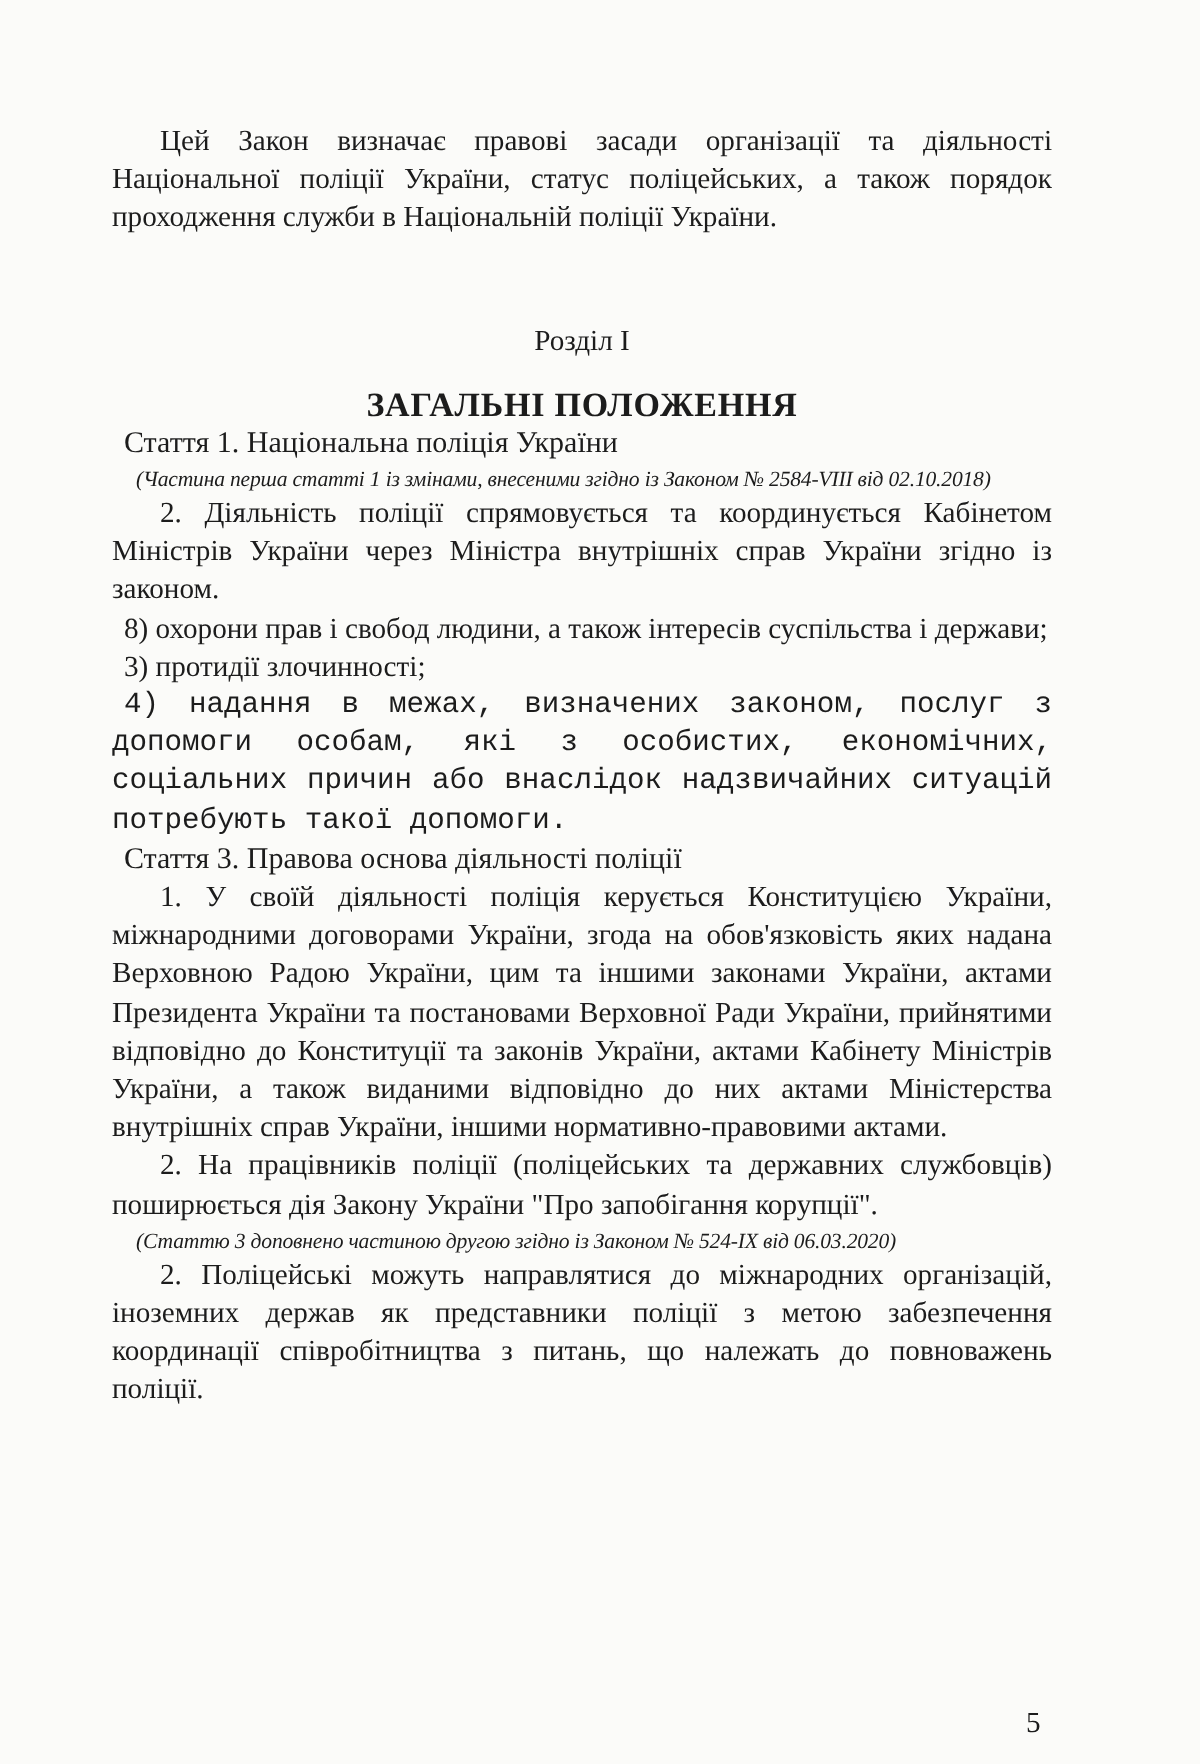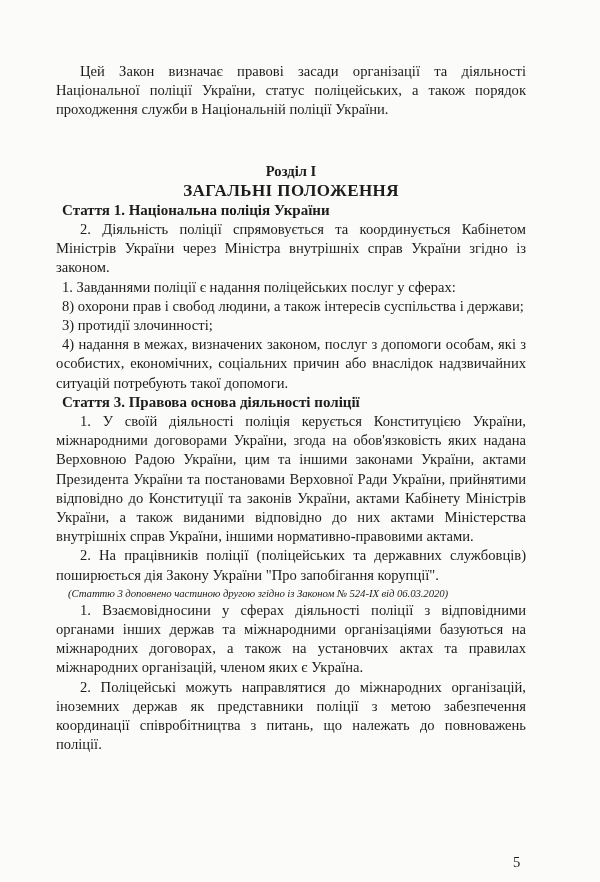--- a/index.html
+++ b/index.html
@@ -10,48 +10,47 @@
       color: #1c1c1c;
       position: relative;
     }
     .page {
       position: absolute; left: 56px; top: 62px; width: 470px;
       font-size: 14.6px; line-height: 19.2px;
     }
     p { margin: 0; text-align: justify; }
     .ind { text-indent: 24px; }
     .intro { margin-bottom: 42px; font-family: Liberation Serif, serif; }
-    .sec-title { text-align: center; font-weight: bold; font-size: 14.6px; margin-top: 8px; }
-    .sec-heading { text-align: center; font-weight: bold; font-size: 17px; letter-spacing: 0.4px; line-height: 20px; }
-    .art { font-weight: bold; text-indent: 6px; font-size: 15px; }
+    .sec-title { text-align: center; font-weight: normal; font-size: 14.6px; margin-top: 8px; }
+    .sec-heading { text-align: center; font-weight: bold; font-size: 17px; letter-spacing: 0.4px; line-height: 20px; margin-top: 12px; }
+    .art { font-weight: normal; text-indent: 6px; font-size: 15px; }
     .note { font-style: italic; font-size: 10.8px; line-height: 16px; text-indent: 12px; text-align: left; letter-spacing: -0.1px; }
     .li { text-indent: 6px; text-align: left; }
-    .li.wrap { text-align: justify; }
+    .li.wrap { text-align: justify; font-family: Liberation Mono, monospace; }
     .page-num { position: absolute; left: 513px; top: 854px; font-size: 14.6px; font-family: "Liberation Serif", serif; }
   </style>
 </head>
 <body>
 
 <div class="page">
   <p class="ind intro">Цей Закон визначає правові засади організації та діяльності Національної поліції України, статус поліцейських, а також порядок проходження служби в Національній поліції України.</p>
 
   <div class="sec-title">Розділ I</div>
   <div class="sec-heading">ЗАГАЛЬНІ ПОЛОЖЕННЯ</div>
 
   <div class="art">Стаття 1. Національна поліція України</div>
+  <p class="note">(Частина перша статті 1 із змінами, внесеними згідно із Законом № 2584-VIII від 02.10.2018)</p>
   <p class="ind">2. Діяльність поліції спрямовується та координується Кабінетом Міністрів України через Міністра внутрішніх справ України згідно із законом.</p>
 
-  <p class="li">1. Завданнями поліції є надання поліцейських послуг у сферах:</p>
   <p class="li">8) охорони прав і свобод людини, а також інтересів суспільства і держави;</p>
   <p class="li">3) протидії злочинності;</p>
   <p class="li wrap">4) надання в межах, визначених законом, послуг з допомоги особам, які з особистих, економічних, соціальних причин або внаслідок надзвичайних ситуацій потребують такої допомоги.</p>
 
   <div class="art">Стаття 3. Правова основа діяльності поліції</div>
   <p class="ind">1. У своїй діяльності поліція керується Конституцією України, міжнародними договорами України, згода на обов'язковість яких надана Верховною Радою України, цим та іншими законами України, актами Президента України та постановами Верховної Ради України, прийнятими відповідно до Конституції та законів України, актами Кабінету Міністрів України, а також виданими відповідно до них актами Міністерства внутрішніх справ України, іншими нормативно-правовими актами.</p>
   <p class="ind">2. На працівників поліції (поліцейських та державних службовців) поширюється дія Закону України "Про запобігання корупції".</p>
   <p class="note">(Статтю 3 доповнено частиною другою згідно із Законом № 524-IX від 06.03.2020)</p>
 
-  <p class="ind">1. Взаємовідносини у сферах діяльності поліції з відповідними органами інших держав та міжнародними організаціями базуються на міжнародних договорах, а також на установчих актах та правилах міжнародних організацій, членом яких є Україна.</p>
   <p class="ind">2. Поліцейські можуть направлятися до міжнародних організацій, іноземних держав як представники поліції з метою забезпечення координації співробітництва з питань, що належать до повноважень поліції.</p>
 
 </div>
 
 <div class="page-num">5</div>
 
 </body></html>

